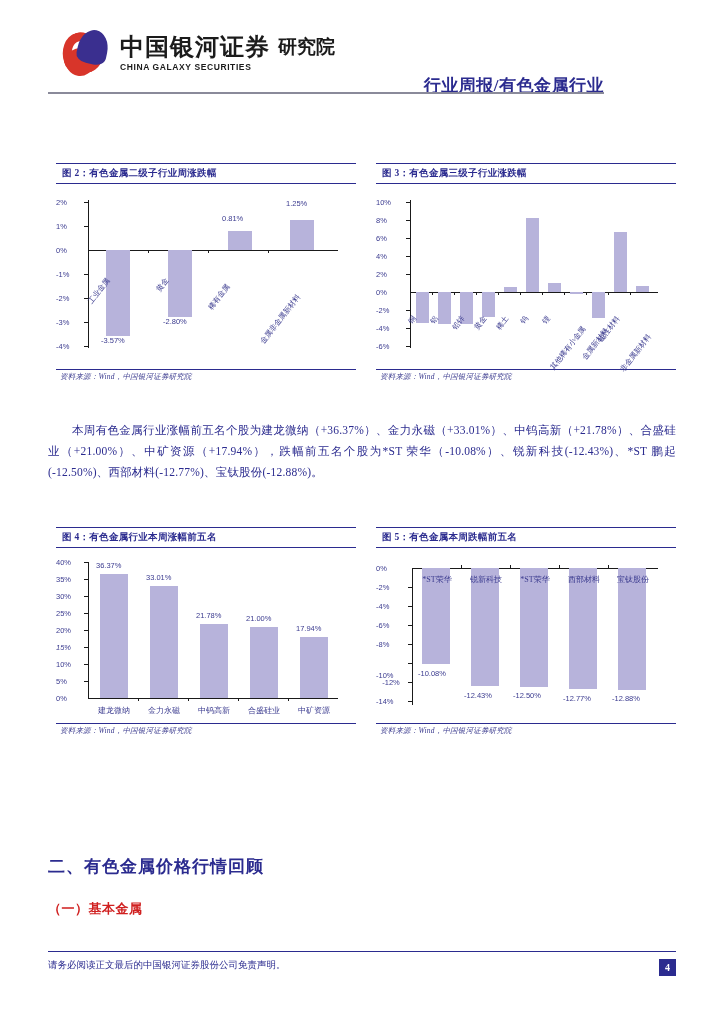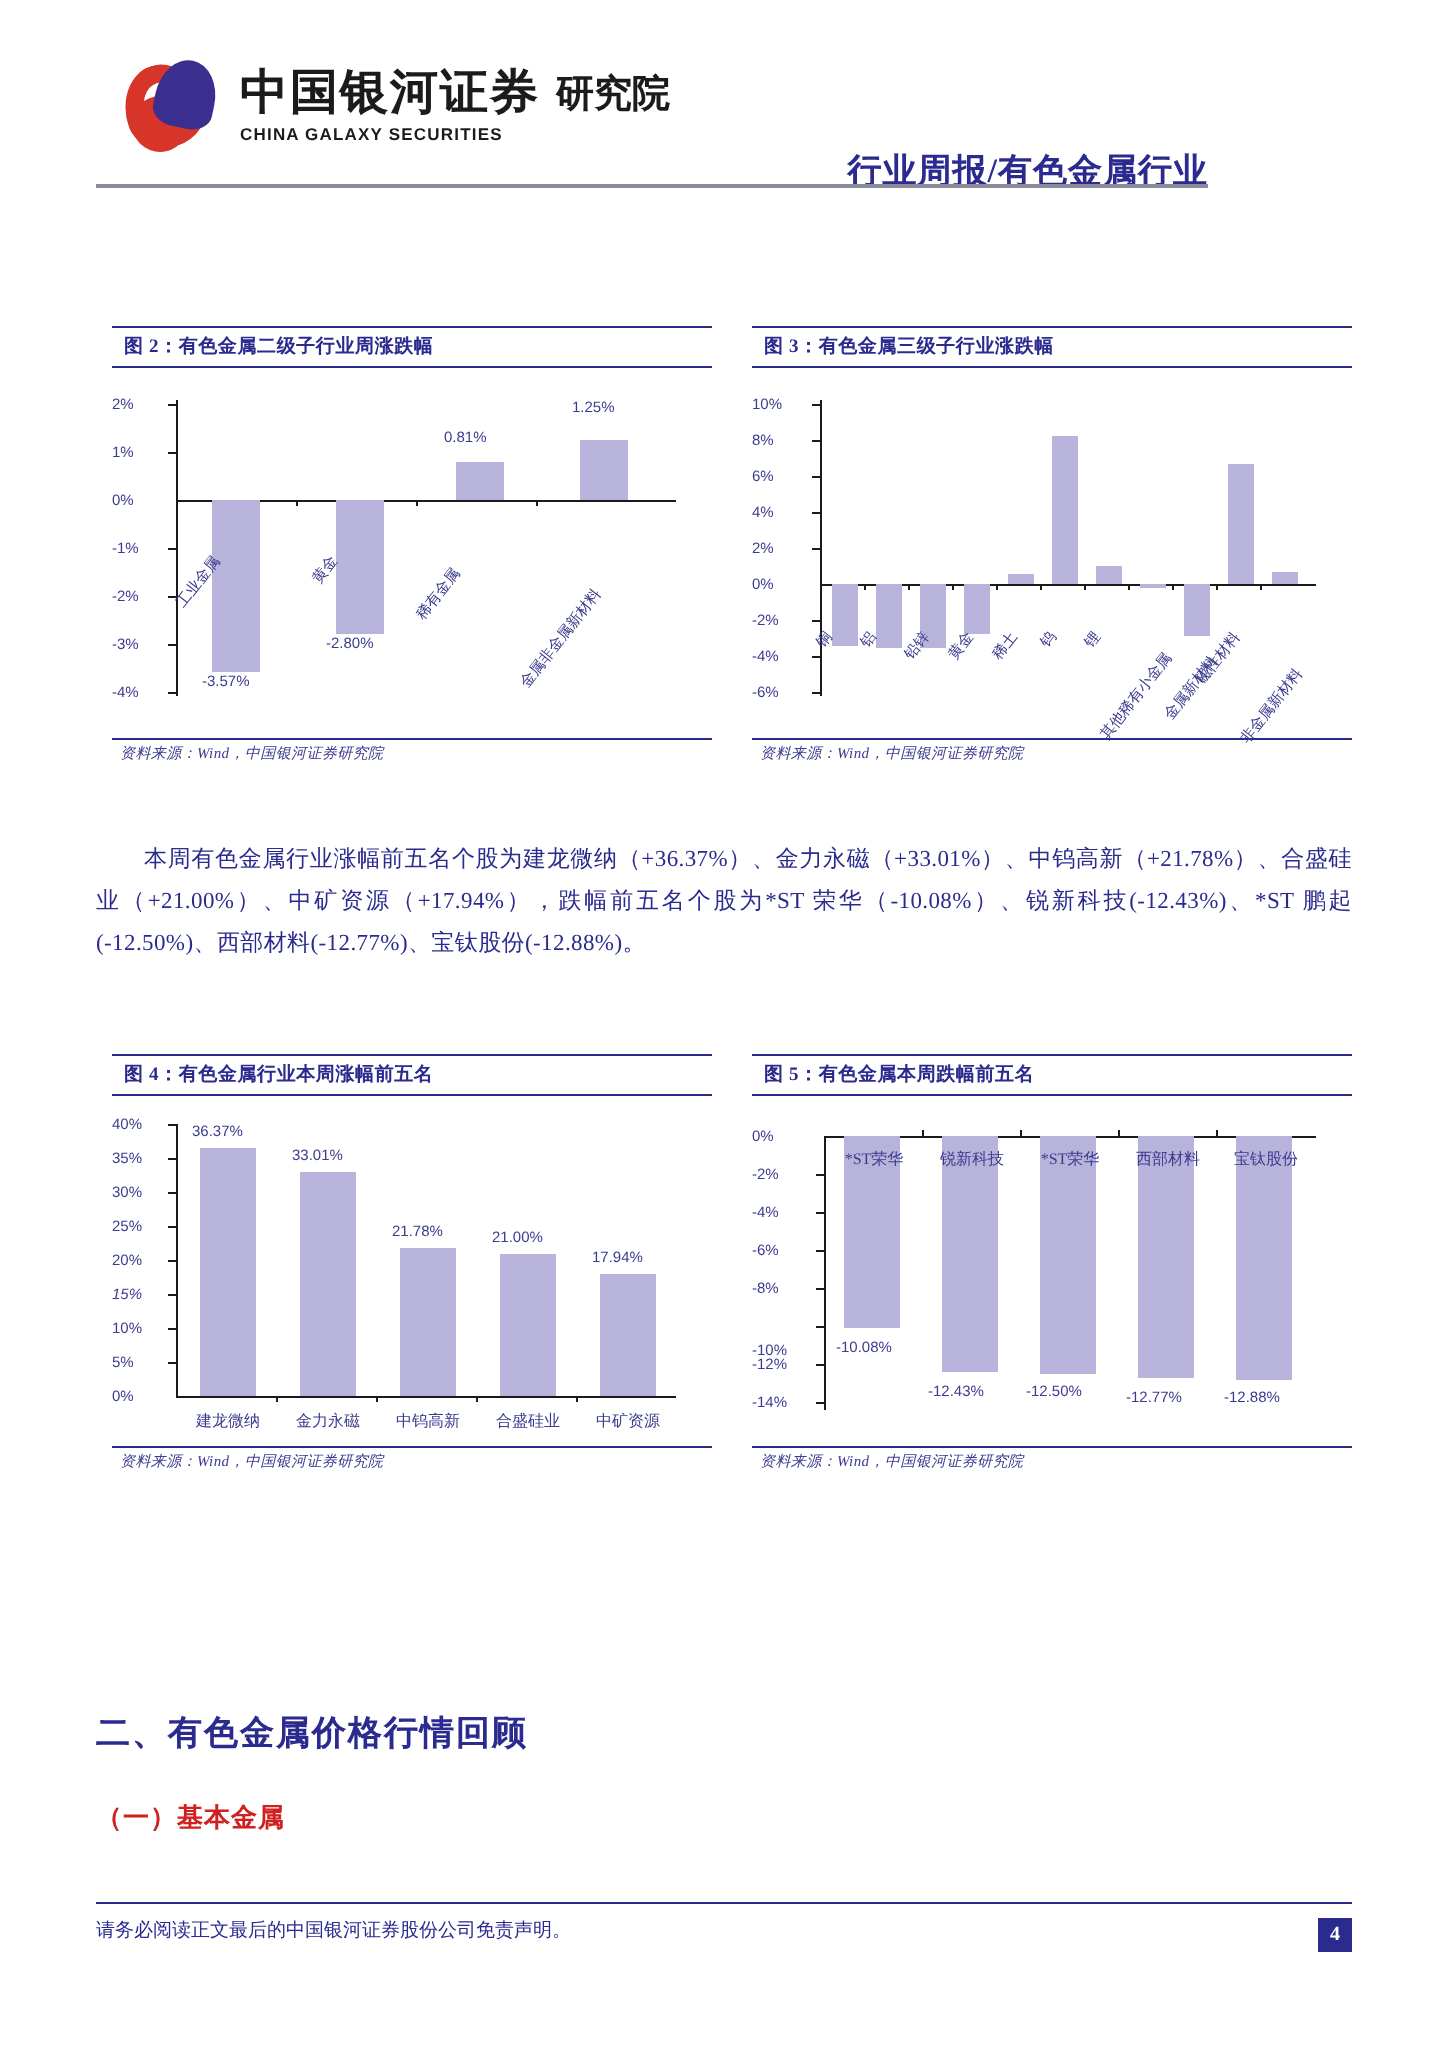--- a/index.html
+++ b/index.html
@@ -238,21 +238,21 @@
 
   <div class="fig" style="left:376px;top:527px;width:300px;">
     <div class="fig-title">图 5：有色金属本周跌幅前五名</div>
     <div class="fig-body" style="height:175px;">
       <div class="ytick" style="left:0;width:30px;top:20px;">0%</div>
       <div class="ytick" style="left:0;width:30px;top:39px;">-2%</div>
       <div class="ytick" style="left:0;width:30px;top:58px;">-4%</div>
       <div class="ytick" style="left:0;width:30px;top:77px;">-6%</div>
       <div class="ytick" style="left:0;width:30px;top:96px;">-8%</div>
       <div class="ytick" style="left:0;width:30px;top:115px;margin-top:12px;">-10%</div>
-      <div class="ytick" style="left:0;width:30px;top:134px;">-12%</div>
+      <div class="ytick" style="left:0;width:30px;top:134px;text-align:center;">-12%</div>
       <div class="ytick" style="left:0;width:30px;top:153px;">-14%</div>
       <div class="axis-y" style="left:36px;top:20px;height:137px;"></div>
       <div class="axis-x" style="left:36px;top:20px;width:246px;"></div>
       <div class="tickmark" style="left:32px;top:39px;"></div>
       <div class="tickmark" style="left:32px;top:58px;"></div>
       <div class="tickmark" style="left:32px;top:77px;"></div>
       <div class="tickmark" style="left:32px;top:96px;"></div>
       <div class="tickmark" style="left:32px;top:115px;"></div>
       <div class="tickmark" style="left:32px;top:134px;"></div>
       <div class="tickmark" style="left:32px;top:153px;"></div>

